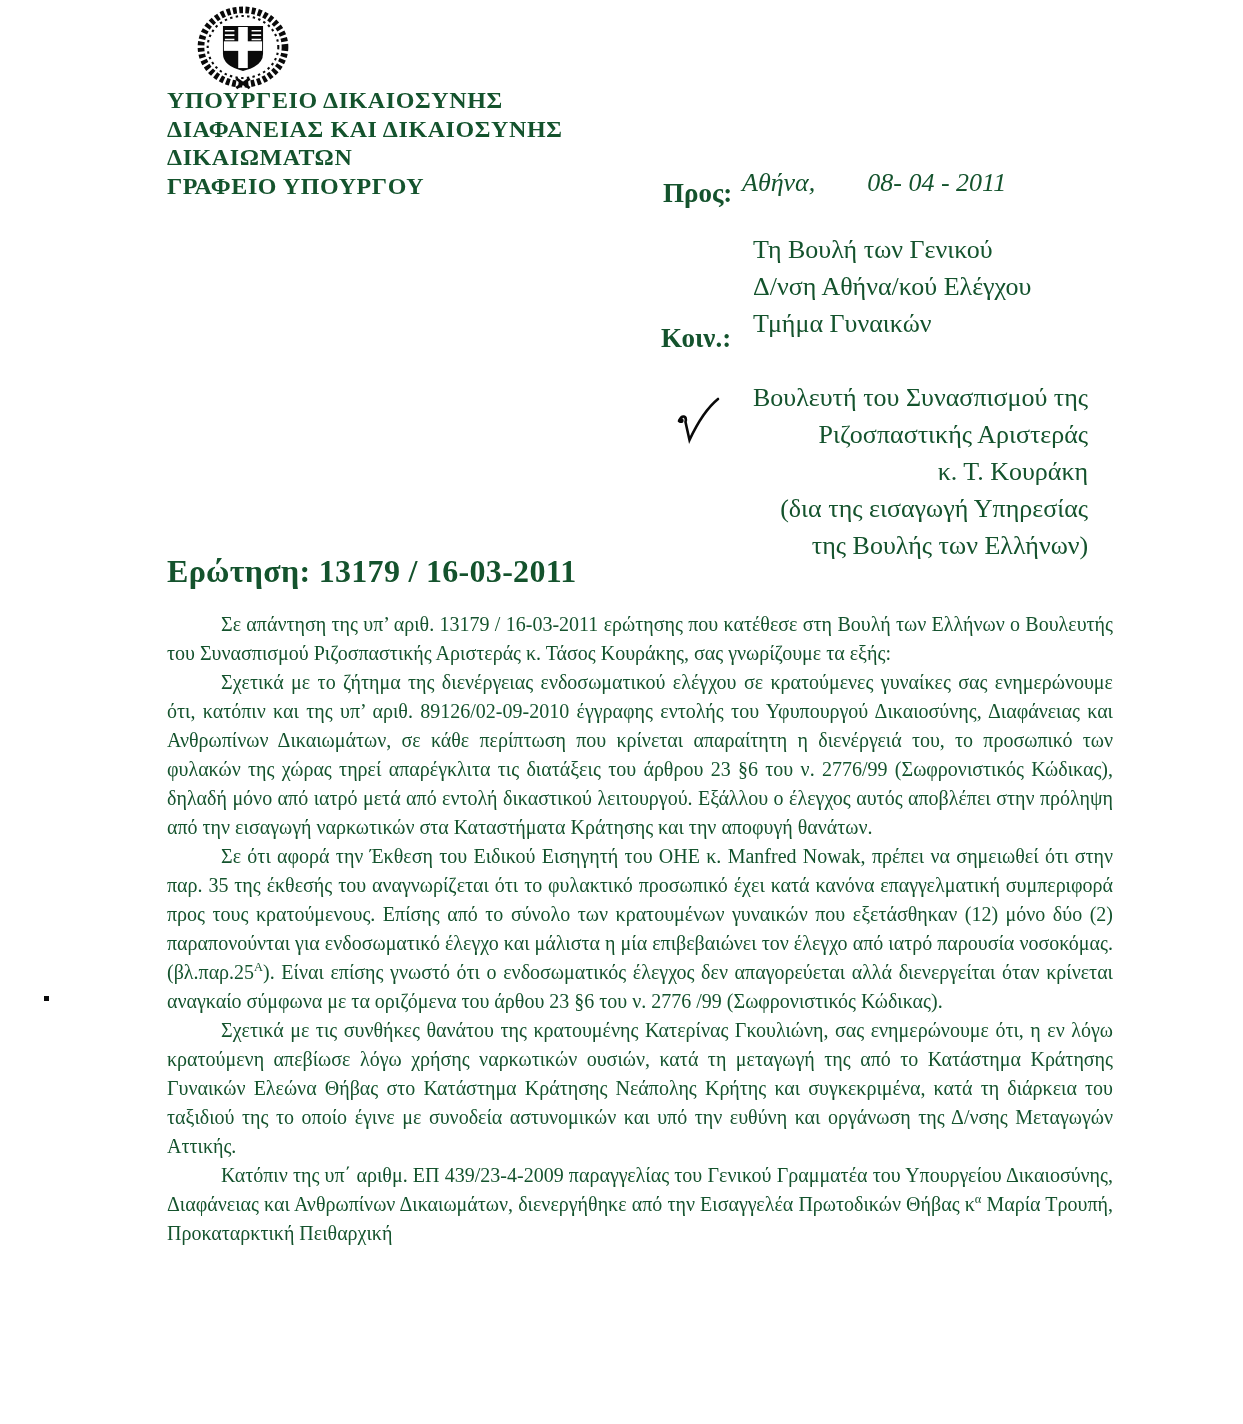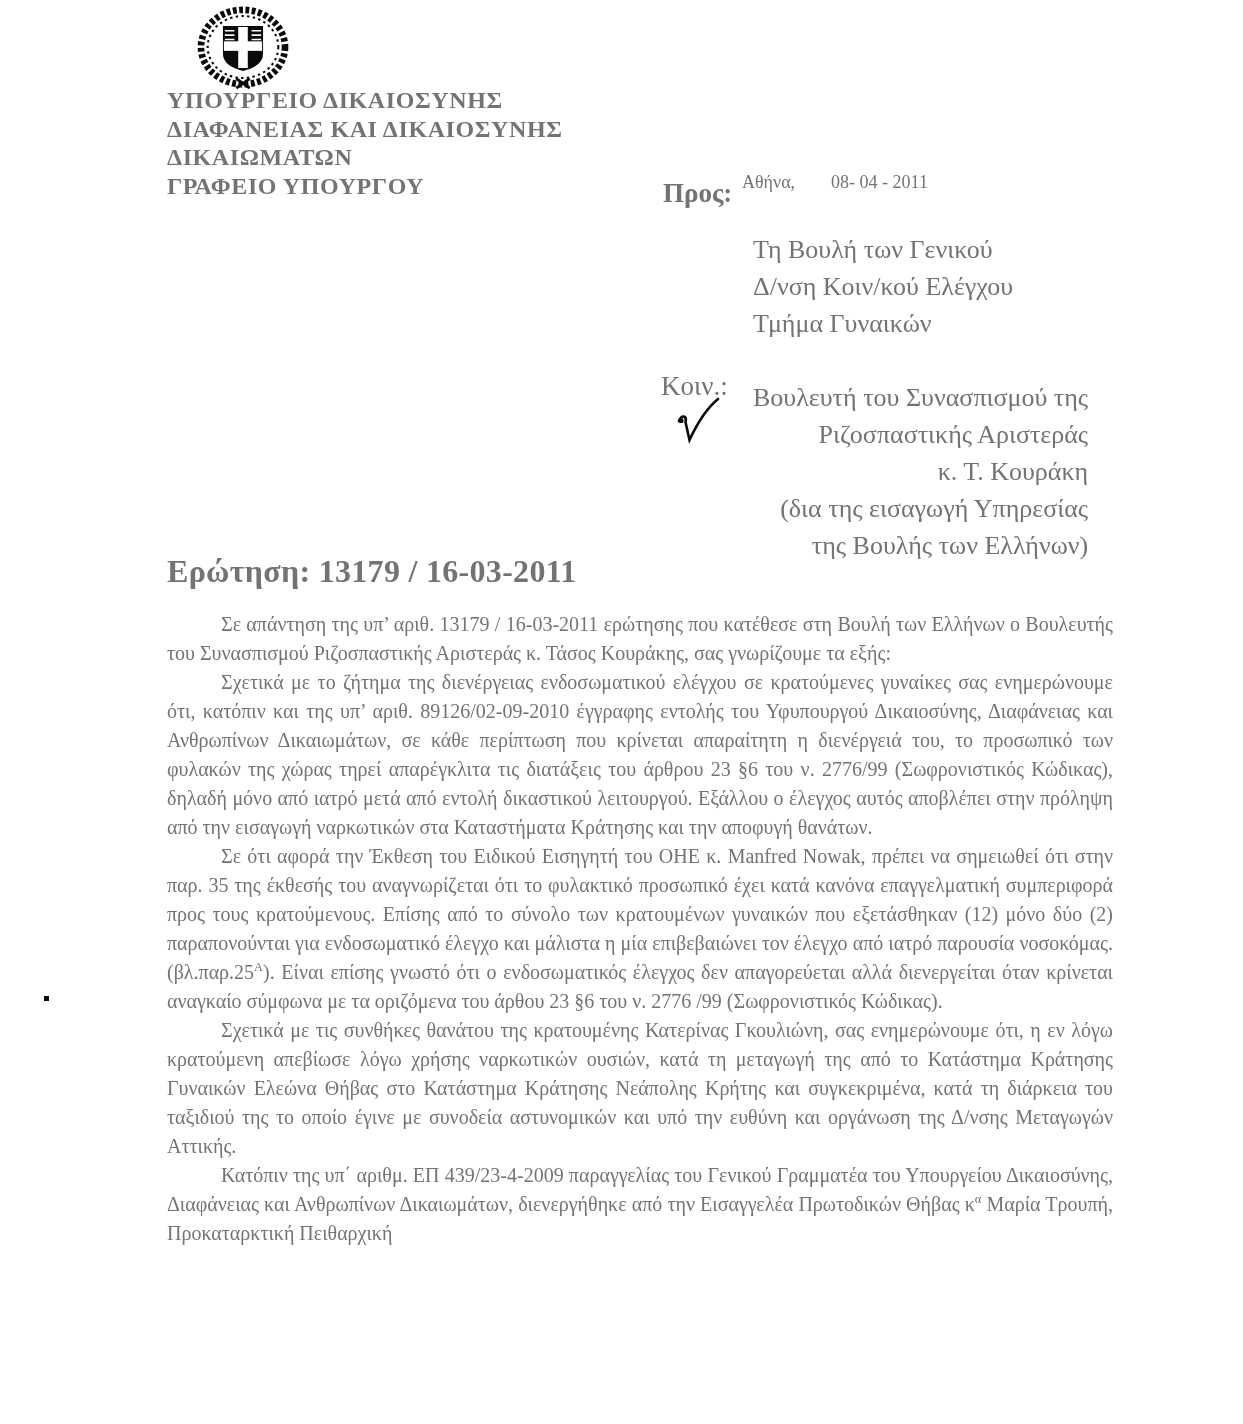--- a/index.html
+++ b/index.html
@@ -5,21 +5,21 @@
   html, body {
     margin: 0;
     padding: 0;
     background: #ffffff;
   }
   .page {
     position: relative;
     width: 1243px;
     height: 1424px;
     background: #ffffff;
-    color: #737373;
+    color: #14532d;
     font-family: "Liberation Serif", "DejaVu Serif", serif;
     overflow: hidden;
   }
   .emblem {
     position: absolute;
     left: 193px;
     top: 6px;
     width: 100px;
     height: 84px;
   }
@@ -30,46 +30,46 @@
     font-weight: bold;
     font-size: 24px;
     line-height: 28.5px;
     letter-spacing: 0.6px;
     white-space: nowrap;
   }
   .meta {
     position: absolute;
     left: 742px;
     top: 90px;
-    font-size: 18px;
+    font-size: 26px;
     line-height: 37px;
     white-space: pre;
+    font-style: italic;
   }
   .pros-label {
     position: absolute;
     left: 663px;
     top: 178px;
     font-weight: bold;
     font-size: 27px;
   }
   .to-block {
     position: absolute;
     left: 753px;
     top: 231px;
     font-size: 26px;
     line-height: 37px;
     white-space: nowrap;
   }
   .koin-label {
     position: absolute;
     left: 661px;
     top: 323px;
-    font-weight: normal;
+    font-weight: bold;
     font-size: 27px;
-    margin-top: 48px;
   }
   .tick {
     position: absolute;
     left: 672px;
     top: 394px;
     width: 50px;
     height: 54px;
   }
   .cc-block {
     position: absolute;
@@ -137,21 +137,21 @@
     <div>ΓΡΑΦΕΙΟ ΥΠΟΥΡΓΟΥ</div>
   </div>
 
   <div class="meta">
     <div>Αθήνα,        08- 04 - 2011</div>
   </div>
 
   <div class="pros-label">Προς:</div>
   <div class="to-block">
     <div>Τη Βουλή των Γενικού</div>
-    <div>Δ/νση Κοιν/κού Ελέγχου</div>
+    <div>Δ/νση Αθήνα/κού Ελέγχου</div>
     <div>Τμήμα Γυναικών</div>
   </div>
 
   <div class="koin-label">Κοιν.:</div>
   <svg class="tick" viewBox="0 0 50 54" aria-hidden="true">
     <path d="M7 27 C10 20 15 22 13.5 28 L17.5 46 C24 32 35 14 46 5" fill="none" stroke="#0a0a0a" stroke-width="2.6" stroke-linecap="round"></path>
     <circle cx="9" cy="26.5" r="2.6" fill="#0a0a0a"></circle>
   </svg>
   <div class="cc-block">
     <div>Βουλευτή του Συνασπισμού της</div>

